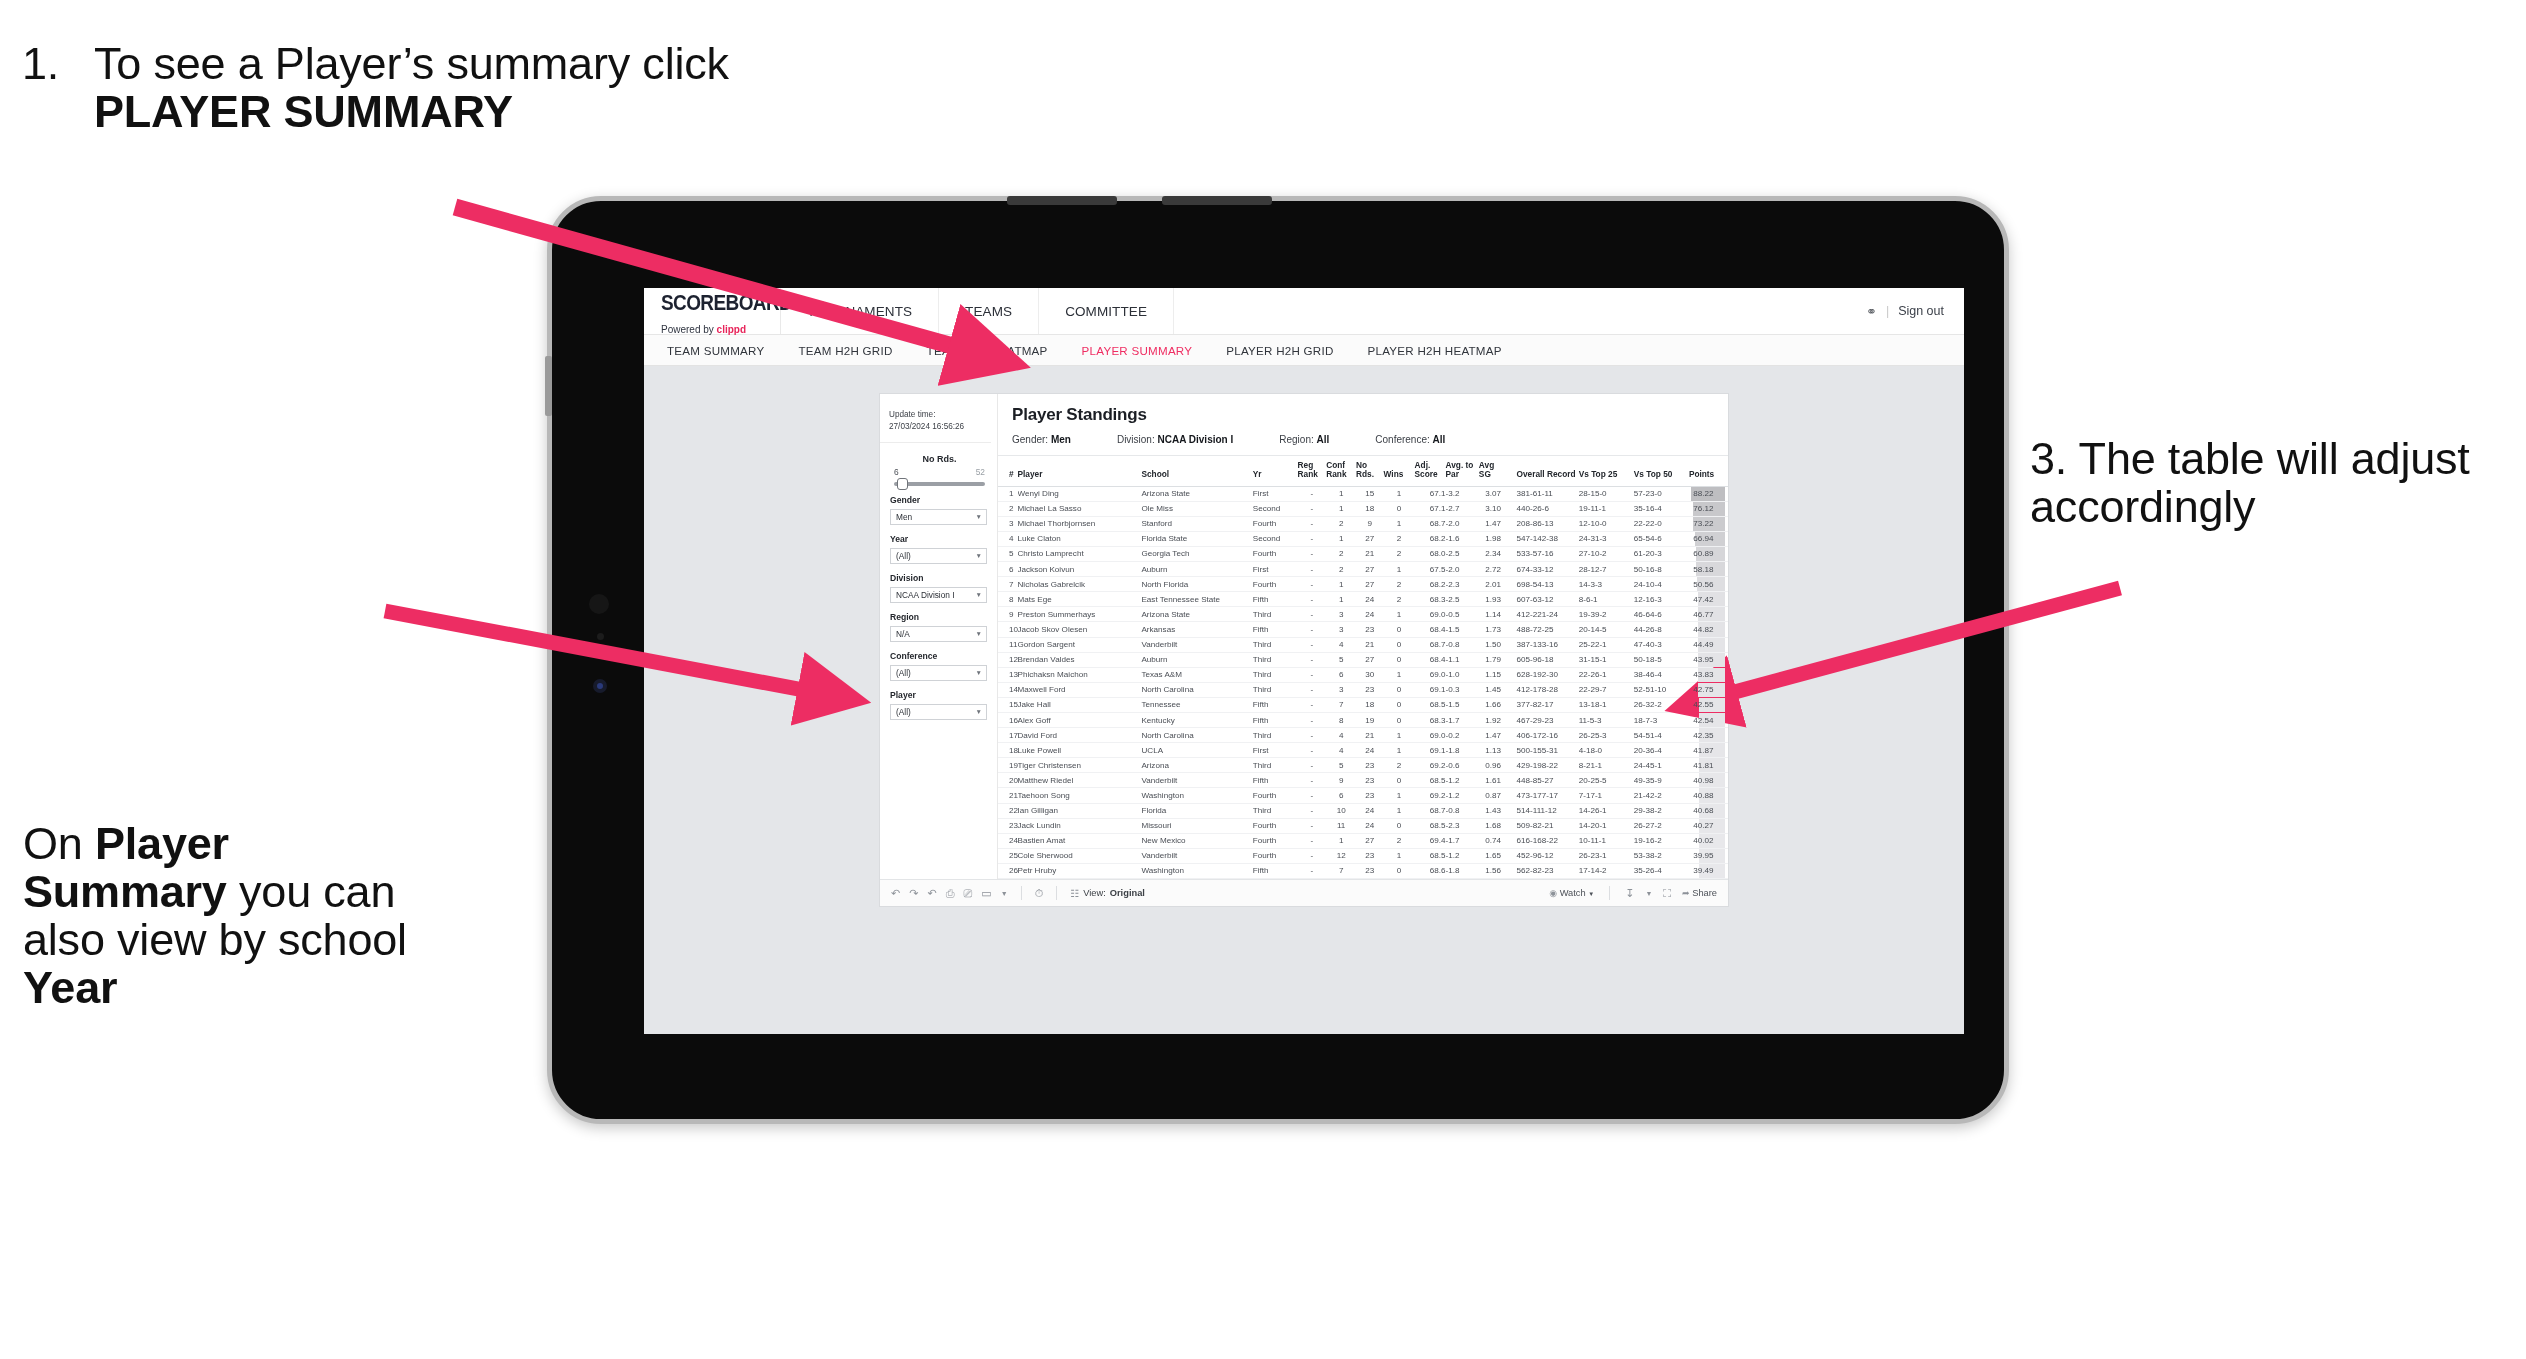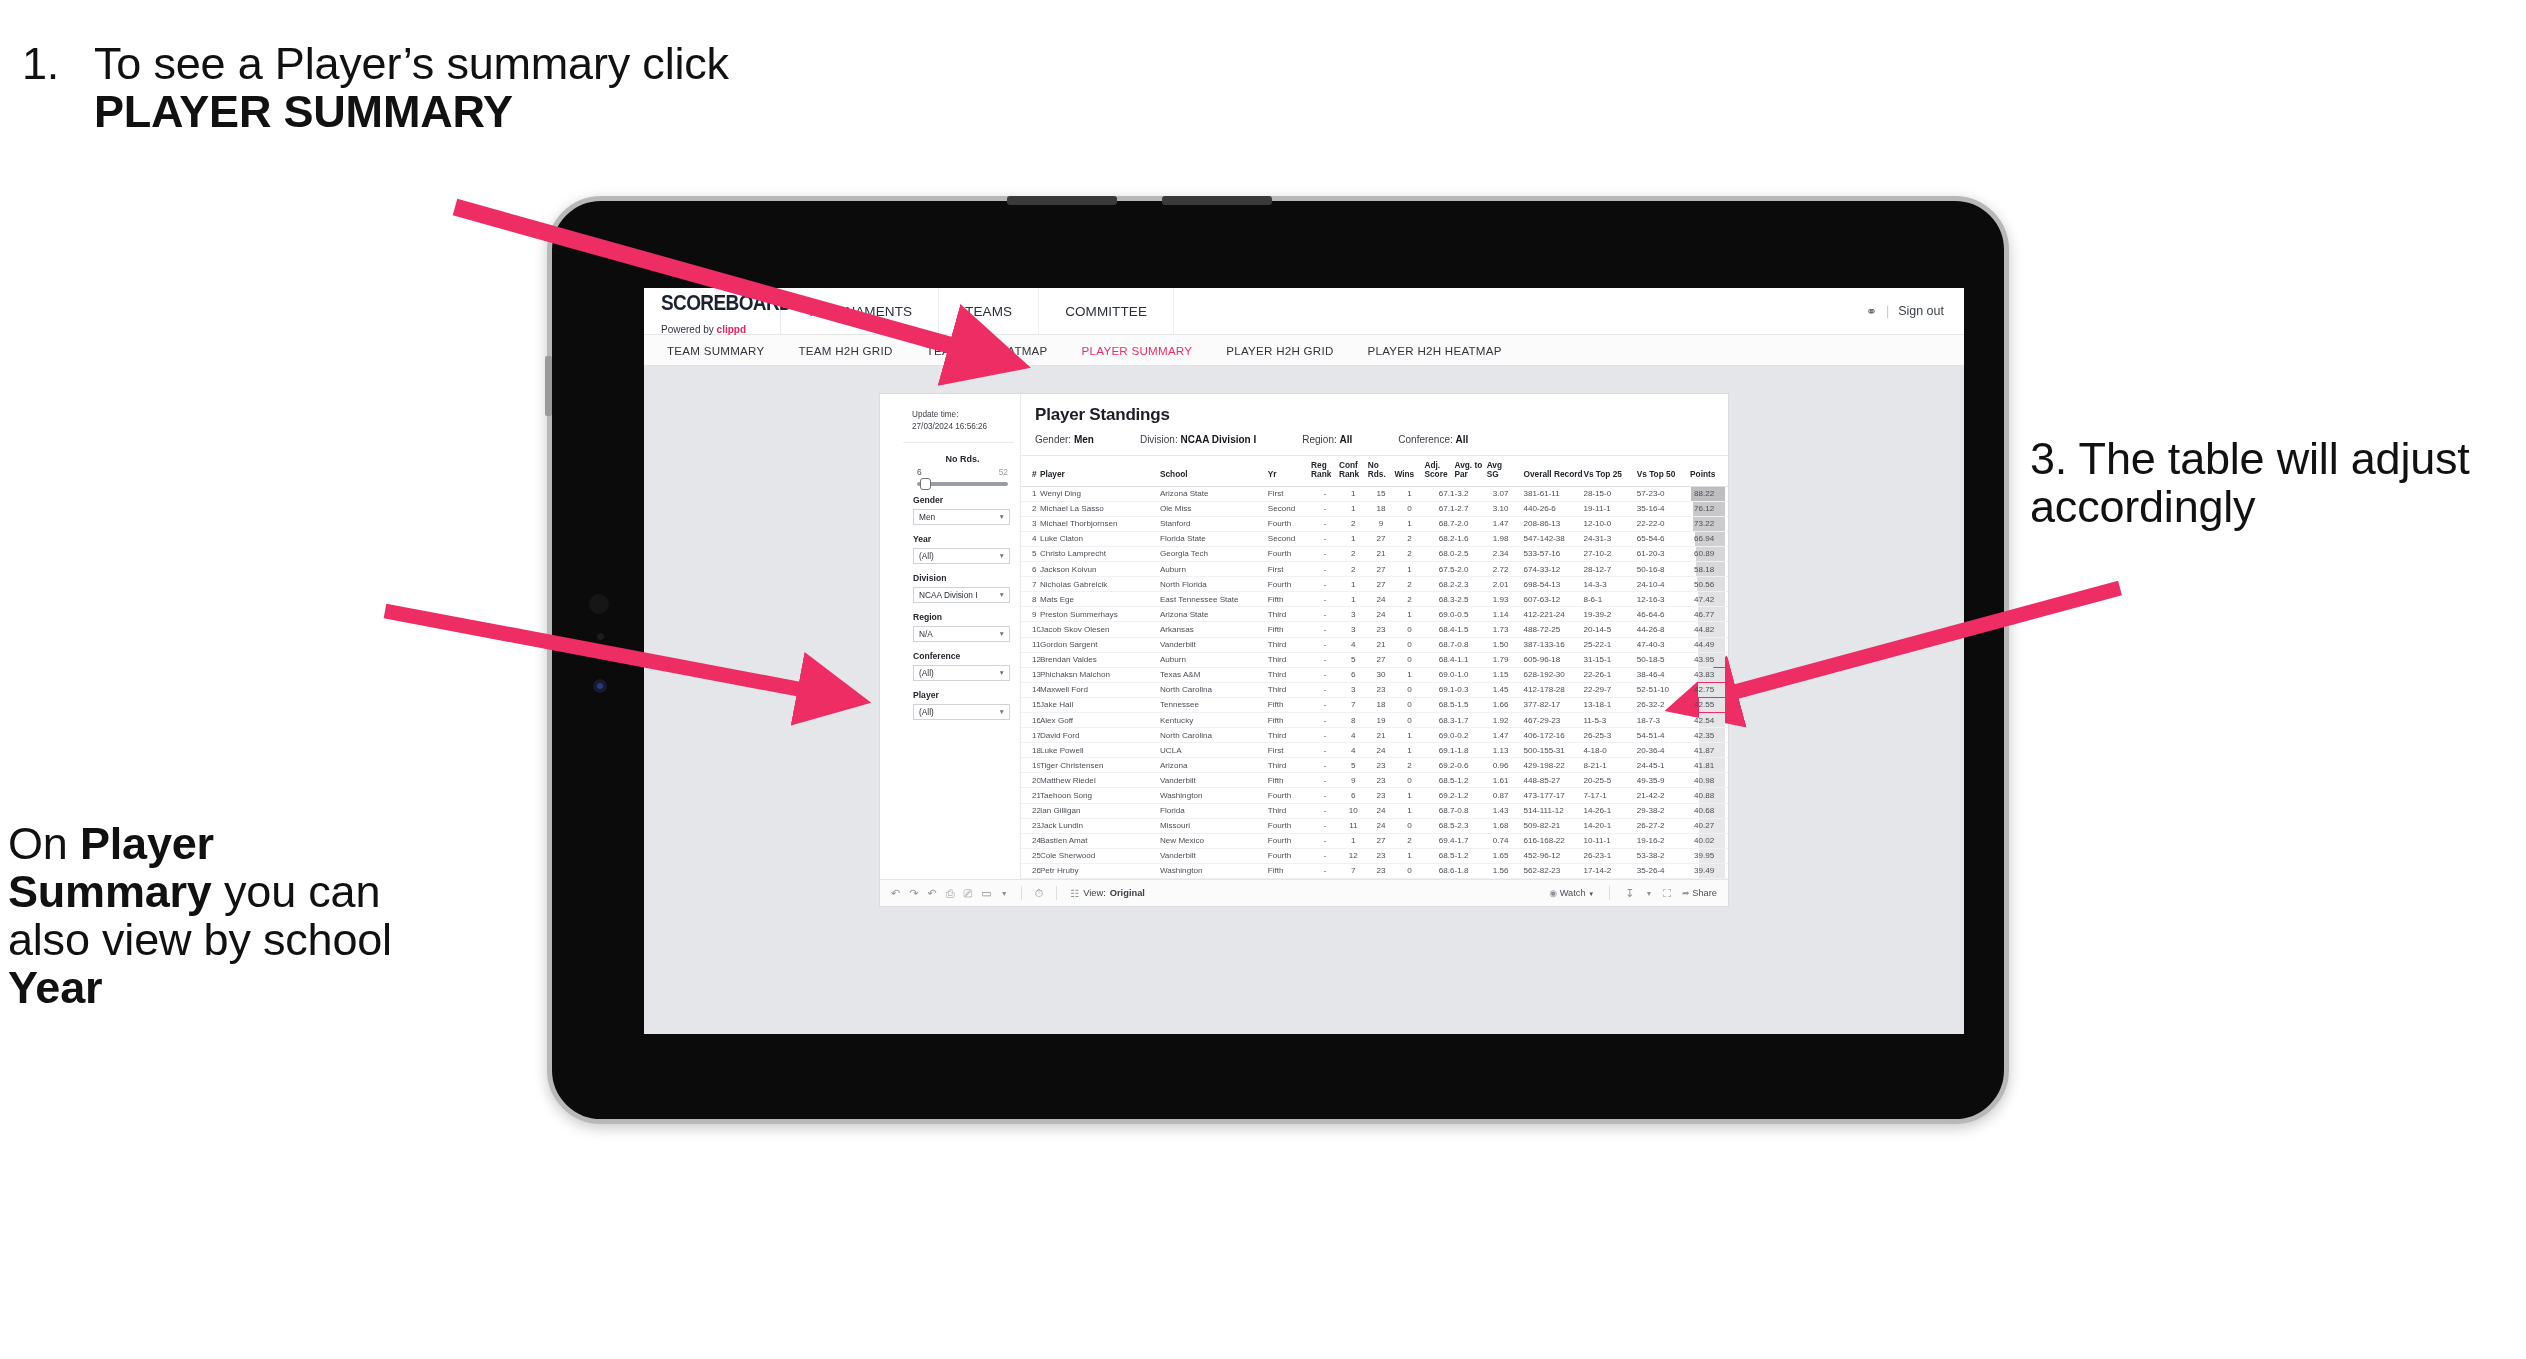--- a/index.html
+++ b/index.html
@@ -18,21 +18,21 @@
     font-size: 45px;
     line-height: 1.07;
     letter-spacing: -0.2px;
     font-weight: 400;
   }
   .anno b { font-weight: 700; }
   #anno-1 { left: 22px; top: 40px; width: 810px; }
   #anno-1 .num { position: absolute; left: 0; top: 0; }
   #anno-1 .body { display: block; padding-left: 72px; }
   #anno-2 { left: 8px; top: 505px; width: 400px; }
-  #anno-2b { left: 8px; top: 820px; width: 420px; }
+  #anno-2b { left: 23px; top: 820px; width: 420px; }
   #anno-3 { left: 2030px; top: 435px; width: 500px; }
 
   
   svg.arrows { position: absolute; left: 0; top: 0; width: 2526px; height: 1359px; pointer-events: none; }
 
   
   #tablet {
     position: absolute; left: 547px; top: 196px;
     width: 1462px; height: 928px;
     background: #0b0b0b;
@@ -112,21 +112,21 @@
   #viz {
     width: 850px; background: #ffffff;
     border: 1px solid #d9dbde;
     display: flex; flex-direction: column;
   }
   #viz-body { display: flex; }
 
   
   #filters {
     width: 118px; border-right: 1px solid #e8e8e8;
-    padding: 8px 0 0 0; flex: 0 0 118px; background:#fff;margin-left:23px;
+    padding: 8px 0 0 0; flex: 0 0 118px; background:#fff;
   }
   #update-block {
     padding: 7px 0 9px 9px; font-size: 8.2px; color: #3d4148; line-height: 1.45;
     border-bottom: 1px solid #ececec; margin: 0 6px 0 0;
   }
   .f-group { padding: 9px 10px 0 10px; }
   .f-label { font-size: 8.6px; color: #24272d; font-weight: 700; margin-bottom: 4px; }
   .f-select {
     height: 16px; border: 1px solid #cfd2d6; background: #fff;
     display: flex; align-items: center; justify-content: space-between;

